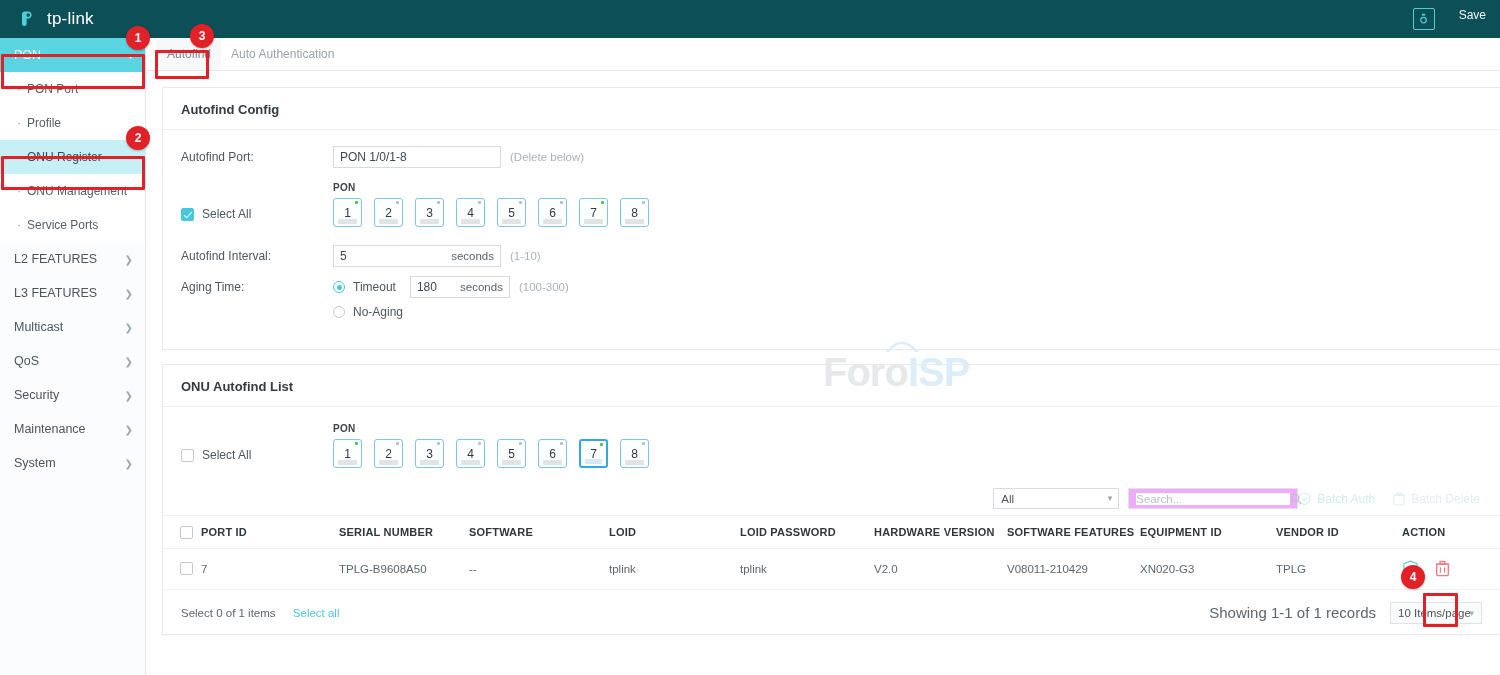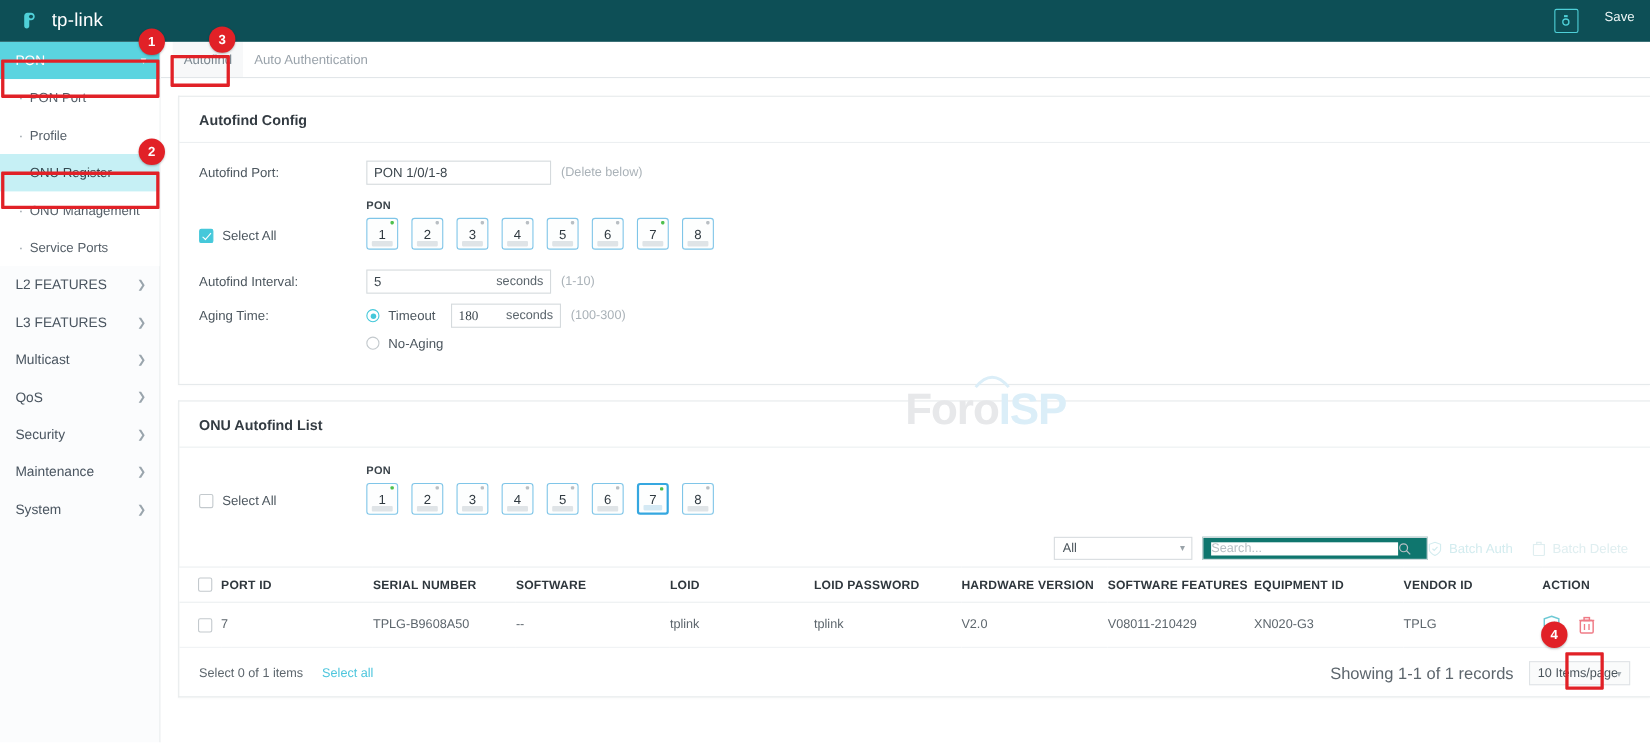--- a/index.html
+++ b/index.html
@@ -150,21 +150,21 @@
     line-height: 20px;
     padding: 0 6px;
     font-size: 12px;
     color: #3d474e;
     background: #fff;
     outline: none;
     font-family: "Liberation Sans", sans-serif;
   }
   .w-port { width: 168px; }
   .w-interval { width: 168px; padding-right: 48px; }
-  .w-aging { width: 100px; padding-right: 60px; font-family: Liberation Serif, serif; }
+  .w-aging { width: 100px; padding-right: 60px; }
   .unit {
     position: absolute;
     right: 7px; top: 0;
     line-height: 22px;
     font-size: 11.5px;
     color: #5a646b;
     pointer-events: none;
   }
   .fieldwrap { position: relative; display: inline-block; }
   .hint {
@@ -289,23 +289,23 @@
     font-size: 11.5px;
     color: #4a545b;
     cursor: pointer;
   }
   .select-wrap .caret {
     position: absolute; right: 6px; top: 4px;
     color: #9aa3a9; font-size: 9px;
   }
   .search-wrap {
     position: relative;
-    width: 205px; height: 21px;
+    width: 170px; height: 21px;
     border: 1px solid #e0e4e6;
-    background: #0f766e;
+    background: #f0abfc;
     margin-left: 9px;
     display: flex; align-items: center;
     padding: 0 7px;
   }
   .search-wrap input {
     border: none; outline: none;
     font-size: 11.5px;
     width: 170px;
     color: #4a545b;
     font-family: "Liberation Sans", sans-serif;

